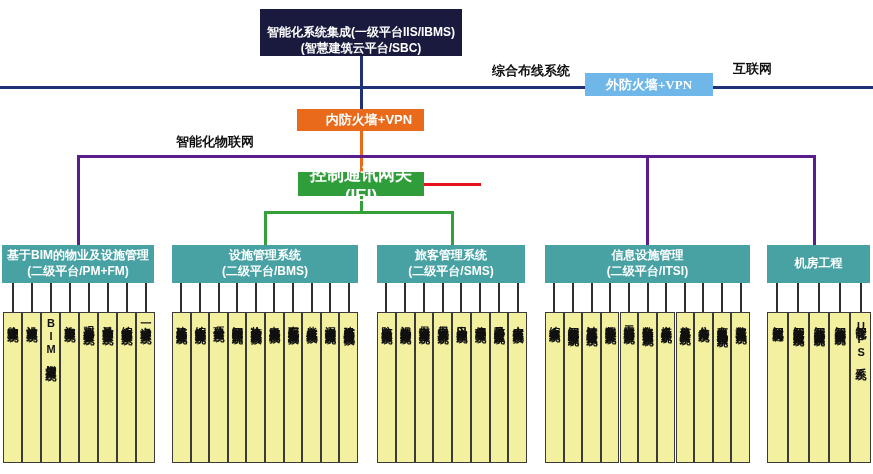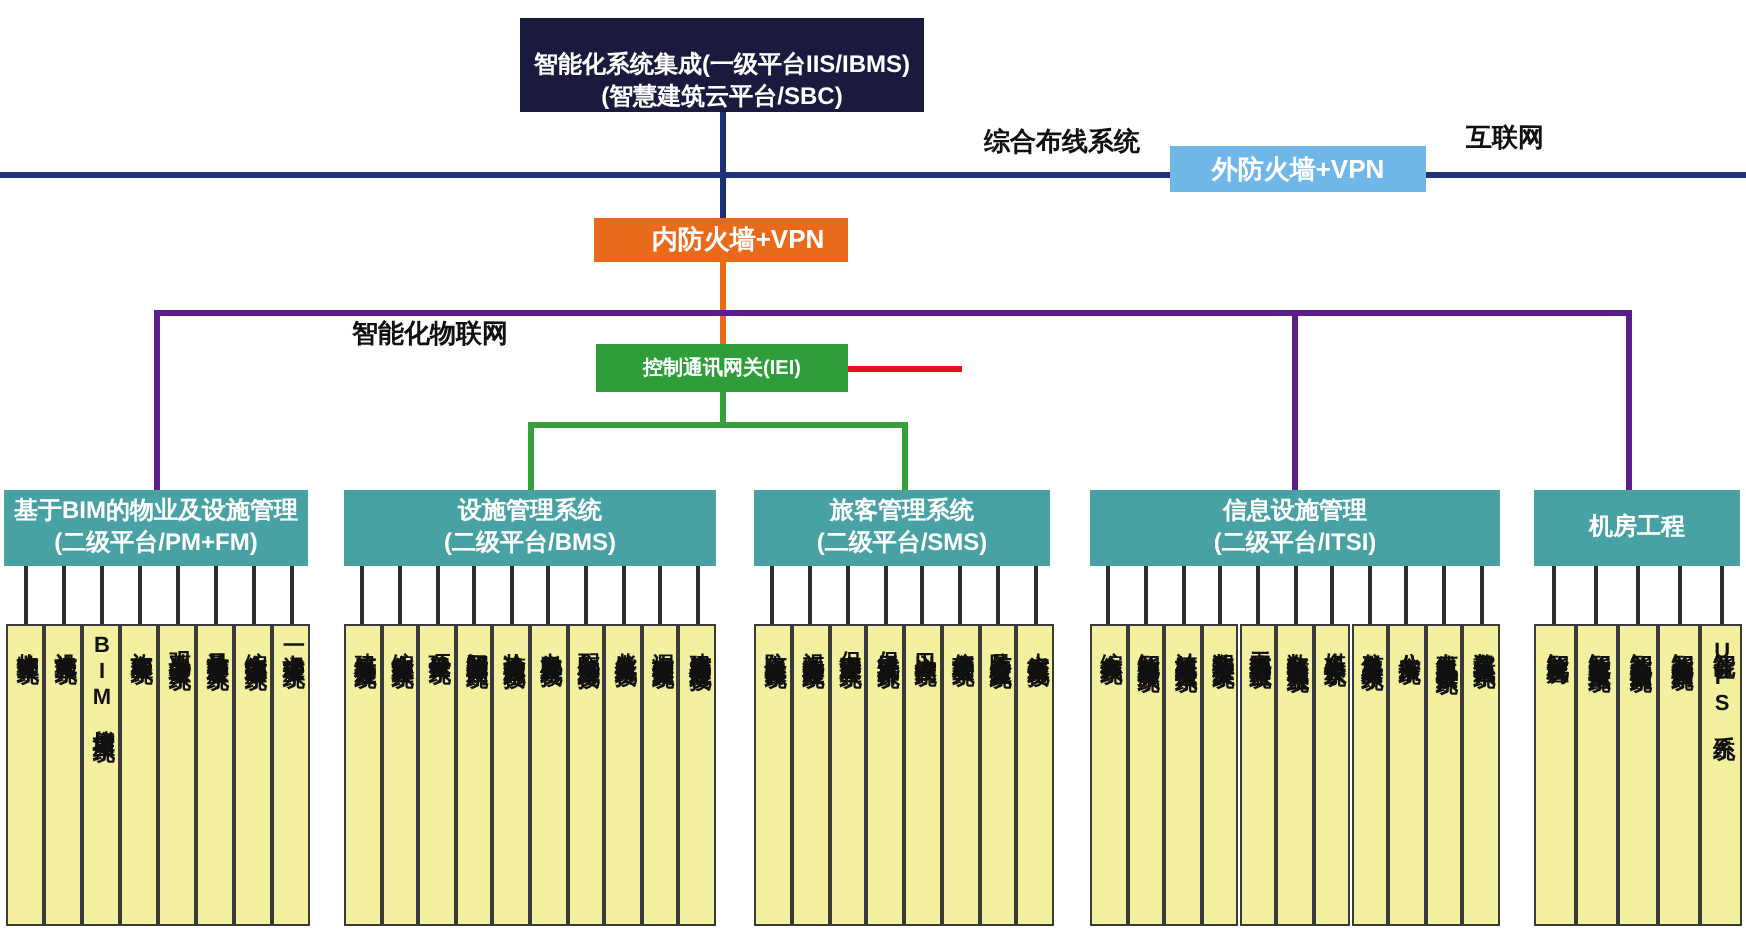--- a/index.html
+++ b/index.html
@@ -7,23 +7,23 @@
     position:relative;width:873px;height:474px;background:#ffffff;overflow:hidden;
     font-family:"Liberation Sans","DejaVu Sans",sans-serif;
   }
   .line{position:absolute;}
   .box{
     position:absolute;box-sizing:border-box;display:flex;flex-direction:column;
     align-items:center;justify-content:center;text-align:center;color:#fff;font-weight:bold;
     z-index:3;
   }
   .top-box{background:#191a3e;font-size:12px;line-height:1.35;letter-spacing:0;justify-content:flex-end;}
-  .ext-fw{background:#6fb7e8;font-size:13px;}
+  .ext-fw{background:#6fb7e8;font-size:13px;font-family:Liberation Serif, serif;}
   .int-fw{background:#ea6a1c;font-size:13px;}
-  .gateway{background:#2f9e3a;font-size:10px;}
+  .gateway{background:#2f9e3a;font-size:17px;}
   .emergency{background:#e3111c;font-size:12px;}
   .net-label{position:absolute;color:#111;font-weight:bold;font-size:13px;white-space:nowrap;z-index:2;}
   .group-head{
     position:absolute;box-sizing:border-box;background:#48a1a3;color:#fff;font-weight:bold;
     font-size:12px;line-height:1.3;display:flex;flex-direction:column;align-items:center;
     justify-content:center;text-align:center;z-index:3;white-space:nowrap;
   }
   .sys-col{
     position:absolute;box-sizing:border-box;background:#f3f19f;border:1.5px solid #3a3a3a;
     display:flex;justify-content:center;align-items:flex-start;padding-top:4px;z-index:3;
@@ -45,21 +45,21 @@
   </div>
 
   <div class="net-label" style="left:492px;top:62px;">综合布线系统</div>
 
   <div class="box ext-fw" style="left:585px;top:73px;width:128px;height:23px;">外防火墙+VPN</div>
 
   <div class="net-label" style="left:733px;top:60px;">互联网</div>
 
   <div class="box int-fw" style="left:297px;top:109px;width:127px;height:22px;padding-left:17px;">内防火墙+VPN</div>
 
-  <div class="net-label" style="left:176px;top:133px;margin-top:25px;">智能化物联网</div>
+  <div class="net-label" style="left:176px;top:133px;">智能化物联网</div>
 
   <div class="box gateway" style="left:298px;top:172px;width:126px;height:24px;">控制通讯网关(IEI)</div>
 
 
   <div id="lines-layer">
       <div class="line" style="left: 359.5px; top: 56px; width: 3px; height: 54px; background: rgb(31, 50, 120); z-index: 1;"></div>
       <div class="line" style="left: 0px; top: 86px; width: 873px; height: 3px; background: rgb(31, 50, 120); z-index: 1;"></div>
       <div class="line" style="left: 359.5px; top: 131px; width: 3px; height: 42px; background: rgb(234, 106, 28); z-index: 1;"></div>
       <div class="line" style="left: 77px; top: 155px; width: 739px; height: 3px; background: rgb(90, 29, 140); z-index: 1;"></div>
       <div class="line" style="left: 77px; top: 155px; width: 3px; height: 90px; background: rgb(90, 29, 140); z-index: 1;"></div>

